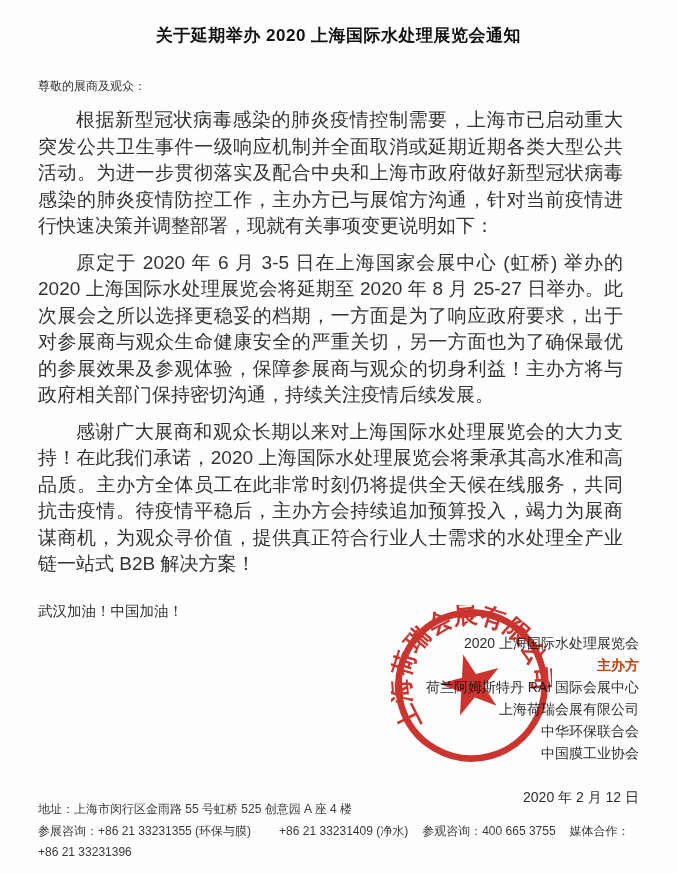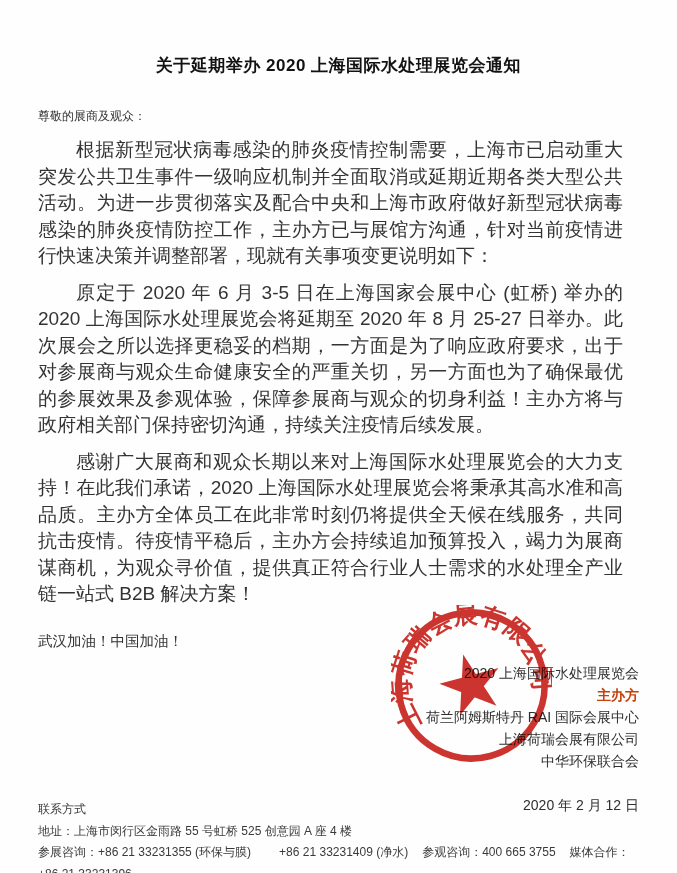--- a/index.html
+++ b/index.html
@@ -5,21 +5,21 @@
   html, body {
     margin: 0;
     padding: 0;
     background: #ffffff;
   }
   .page {
     position: relative;
     width: 677px;
     height: 873px;
     box-sizing: border-box;
-    padding: 54px 38px;
+    padding: 24px 38px;
     background: #fefefe;
     font-family: "Liberation Sans", "DejaVu Sans", sans-serif;
     color: #333333;
     overflow: hidden;
   }
   .title {
     margin: 0;
     font-size: 17px;
     line-height: 23px;
     font-weight: 700;
@@ -94,38 +94,38 @@
   <p class="body">感谢广大展商和观众长期以来对上海国际水处理展览会的大力支持！在此我们承诺，2020 上海国际水处理展览会将秉承其高水准和高品质。主办方全体员工在此非常时刻仍将提供全天候在线服务，共同抗击疫情。待疫情平稳后，主办方会持续追加预算投入，竭力为展商谋商机，为观众寻价值，提供真正符合行业人士需求的水处理全产业链一站式 B2B 解决方案！</p>
 
   <div class="slogan">武汉加油！中国加油！</div>
 
   <div class="signature">
     <div>2020 上海国际水处理展览会</div>
     <div class="role">主办方</div>
     <div>荷兰阿姆斯特丹 RAI 国际会展中心</div>
     <div>上海荷瑞会展有限公司</div>
     <div>中华环保联合会</div>
+    <div>中国膜工业协会</div>
     <div class="date">2020 年 2 月 12 日</div>
   </div>
 
   <div class="stamp">
     <svg width="161" height="161" viewBox="0 0 160 160" xmlns="http://www.w3.org/2000/svg">
       <g transform="rotate(-15 80 80)">
         <circle cx="80" cy="80" r="72.5" fill="none" stroke="#c9251f" stroke-width="6.5"></circle>
         <path id="stamp-arc" d="M 23,104 A 62,62 0 1 1 137,104" fill="none"></path>
         <text font-size="24.5" font-weight="bold" fill="#c9251f" letter-spacing="0.5">
           <textPath href="#stamp-arc" startOffset="0" textLength="243" lengthAdjust="spacingAndGlyphs">上海荷瑞会展有限公司</textPath>
         </text>
         <polygon points="80,48 98.8,105.9 49.6,70.1 110.4,70.1 61.2,105.9" fill="#c9251f"></polygon>
       </g>
     </svg>
   </div>
 
   <div class="footer">
-    <div>联系方式</div>
     <div>
       <span>地址：</span><span>上海市闵行区金雨路 55 号虹桥 525 创意园 A 座 4 楼</span>
     </div>
     <div>
       <span>参展咨询：</span><span>+86 21 33231355 (环保与膜)</span><span class="gap-lg"></span><span>+86 21 33231409 (净水)</span><span class="gap-md"></span><span>参观咨询：</span><span>400 665 3755</span><span class="gap-md"></span><span>媒体合作：</span><span>+86 21 33231396</span>
     </div>
   </div>
 
 </div>
 

